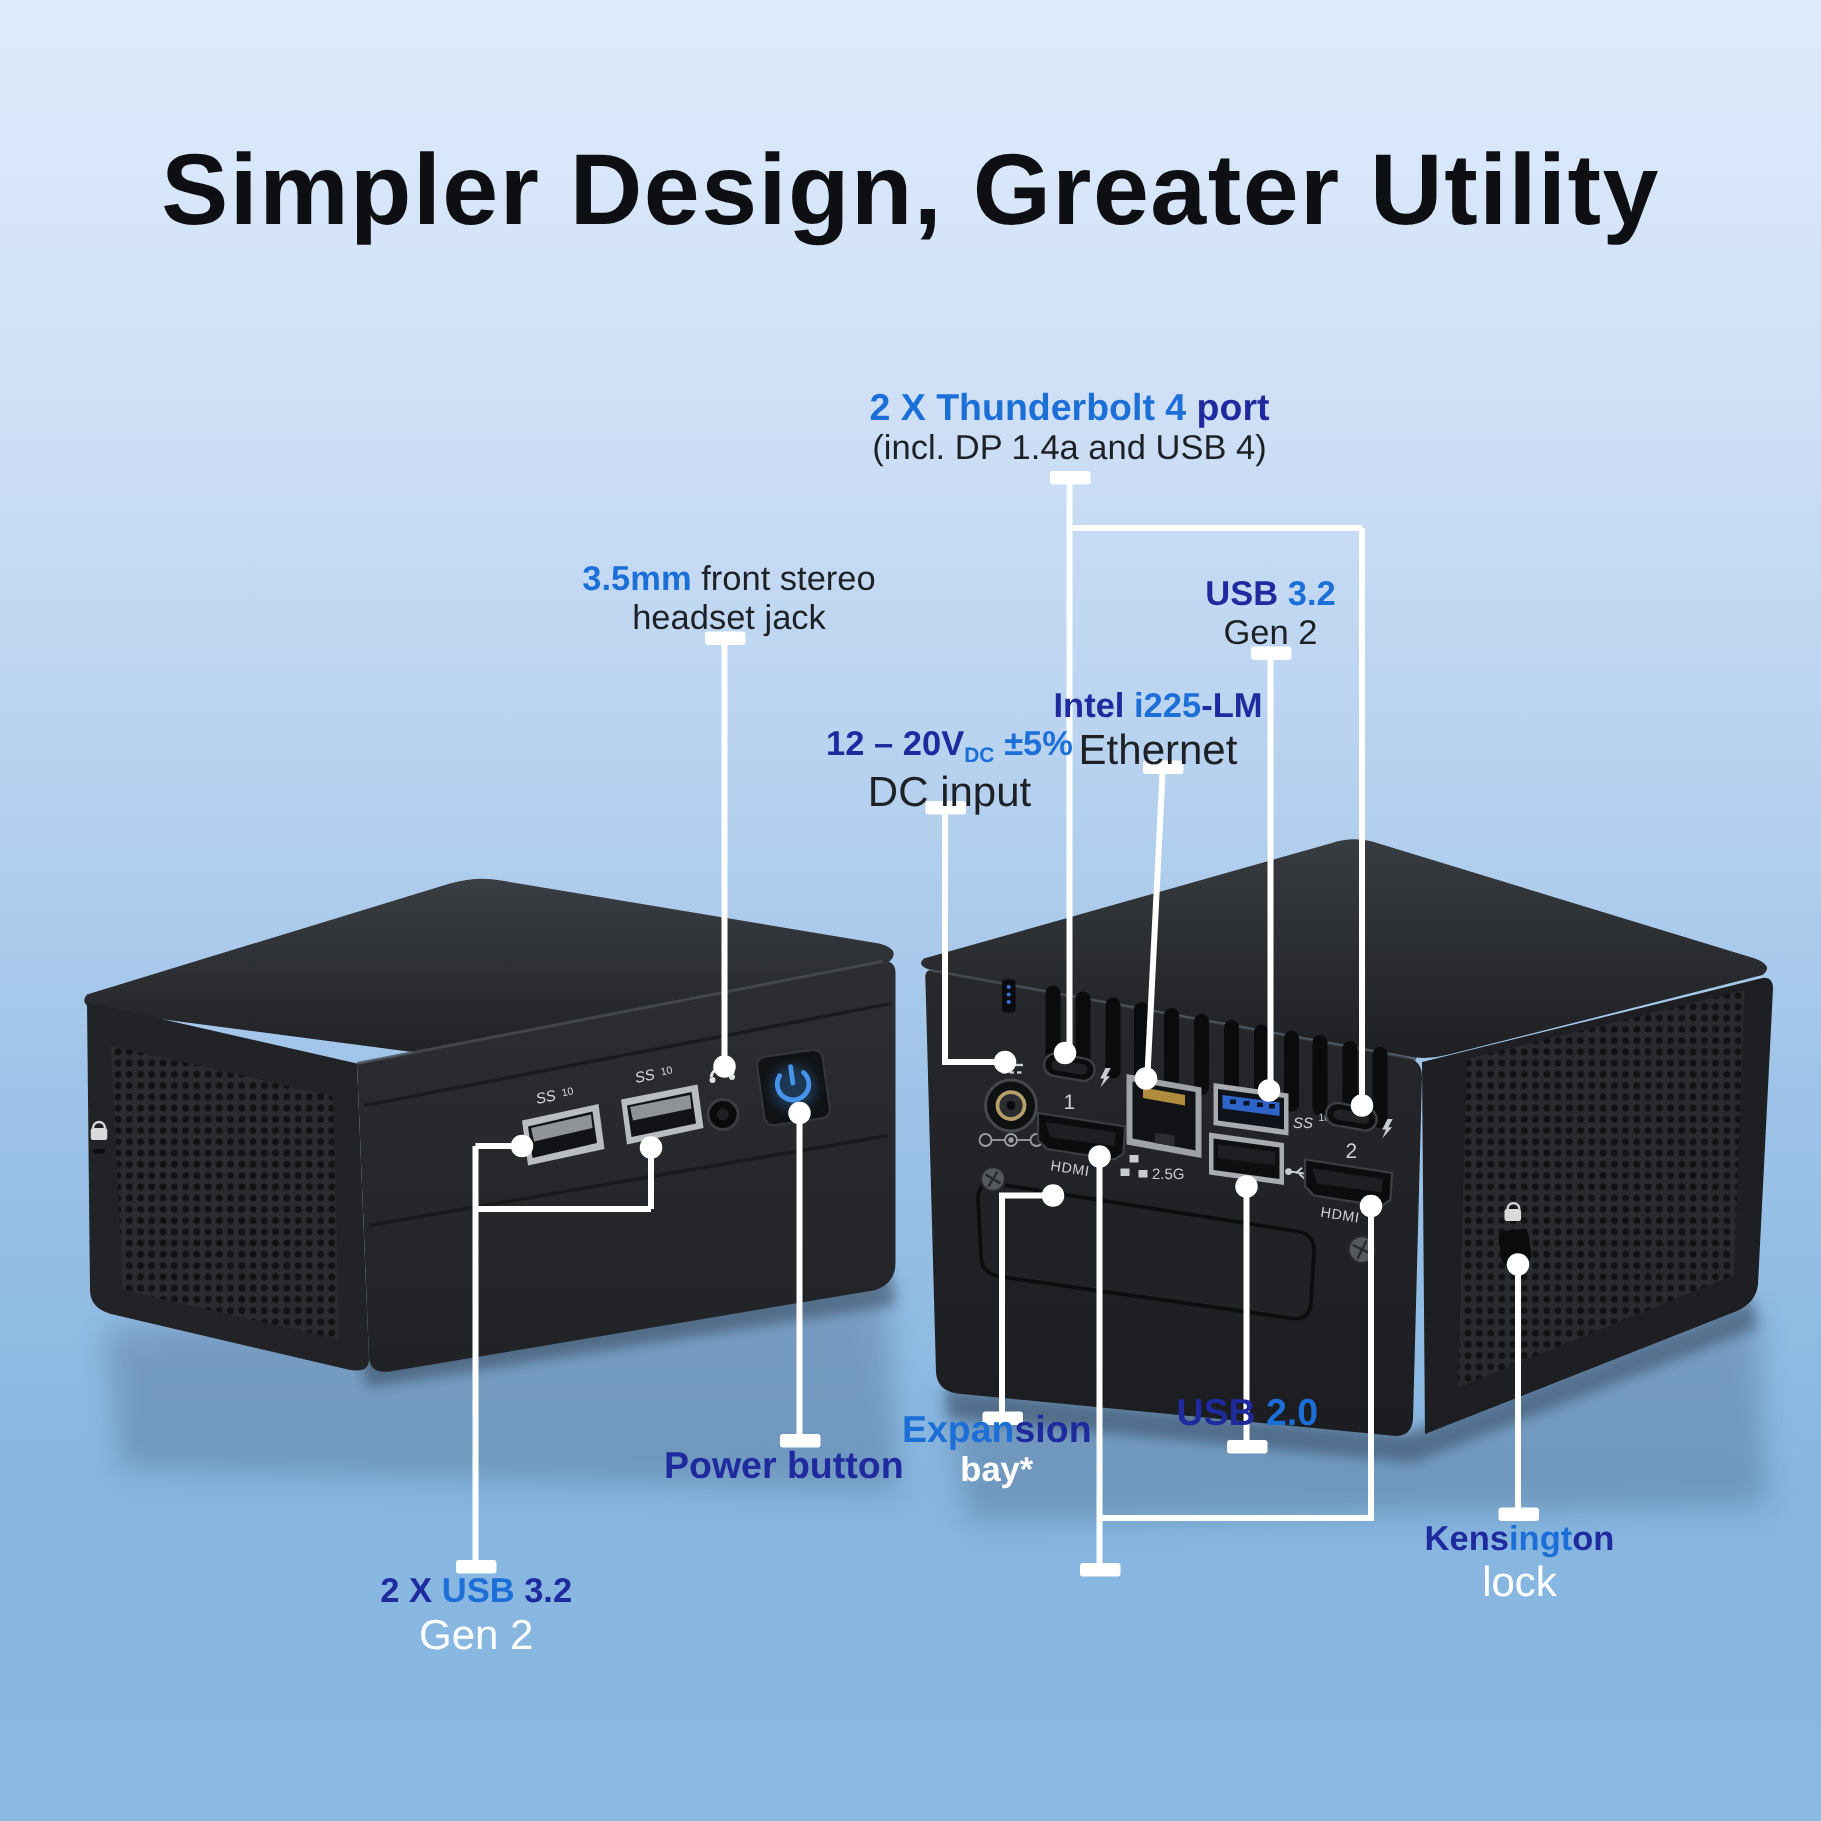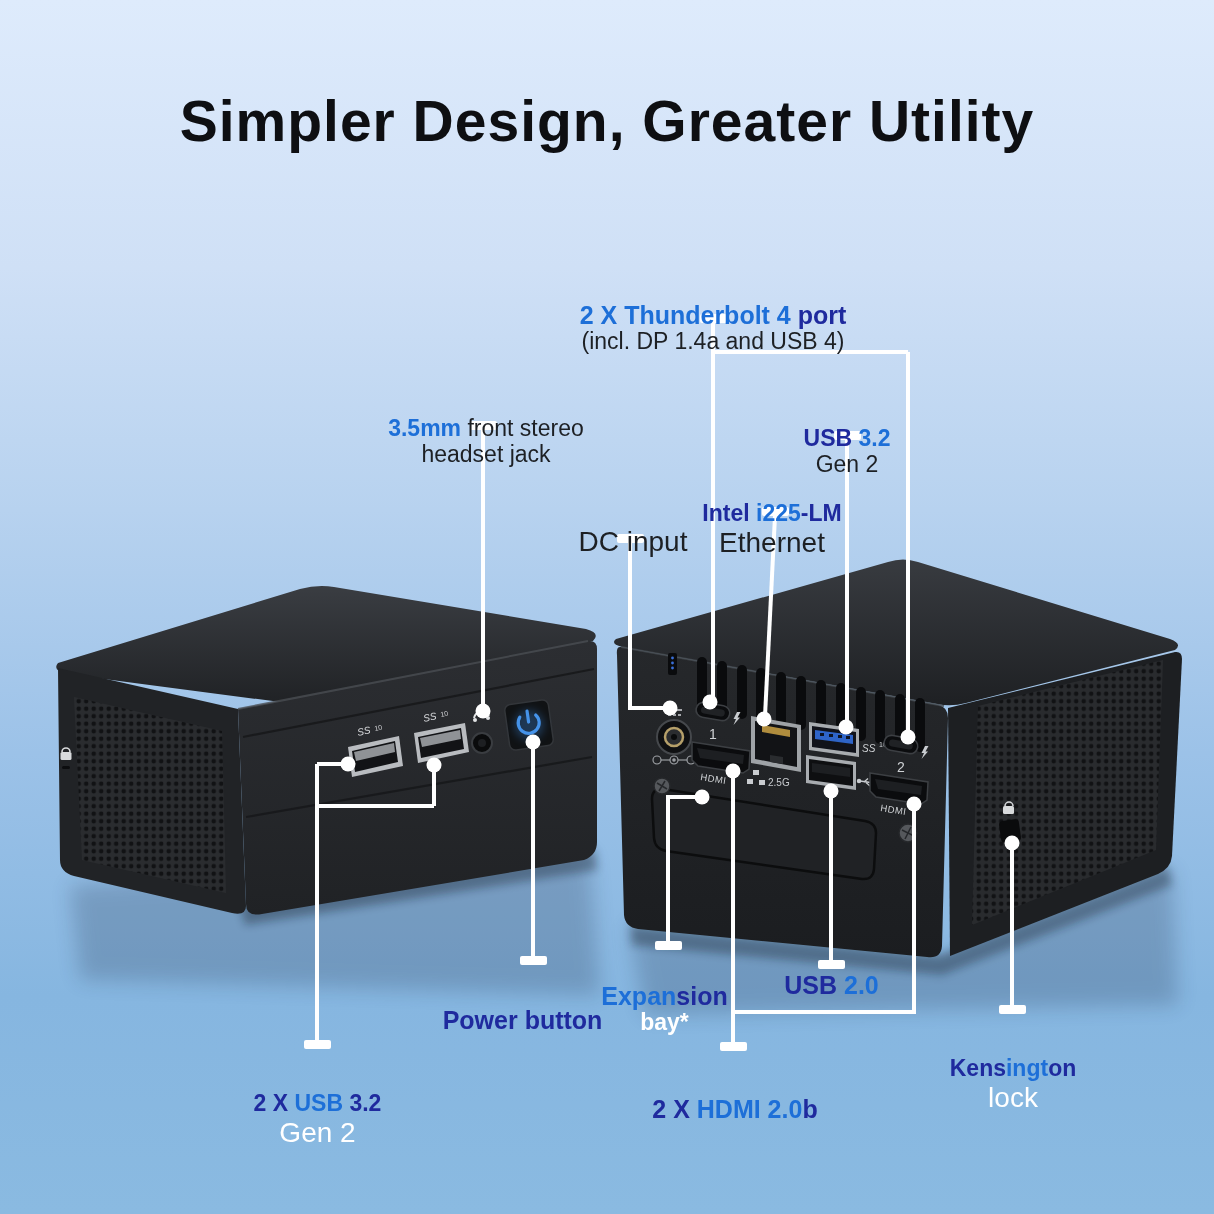--- a/index.html
+++ b/index.html
@@ -3,24 +3,24 @@
 <meta charset="utf-8">
 <style>
   html,body{margin:0;padding:0;}
   #stage{
     position:relative;width:1214px;height:1214px;overflow:hidden;
     background:linear-gradient(180deg,#deebfc 0%,#cfe0f6 22%,#b7d2ef 42%,#9cc2e8 62%,#86b6e0 82%,#8abae1 100%);
     font-family:"Liberation Sans",sans-serif;
   }
   .title{
     position:absolute;left:0;top:88px;width:100%;text-align:center;
-    font-size:57px;font-weight:bold;color:#0e0f12;letter-spacing:1px;
+    font-size:67px;font-weight:bold;color:#0e0f12;letter-spacing:1px;
   }
   svg{position:absolute;left:0;top:0;}
-  .lbl{position:absolute;text-align:center;line-height:1.12;white-space:nowrap;margin-top:43px;}
+  .lbl{position:absolute;text-align:center;line-height:1.12;white-space:nowrap;}
   .l1{font-size:25px;font-weight:bold;}
   .l1s{font-size:23px;font-weight:bold;}
   .l2{font-size:23px;}
   .l2b{font-size:28px;}
   .c-blue{color:#1d6fd8;}
   .c-navy{color:#1f2a9e;}
   .c-dark{color:#1d2024;}
   .c-white{color:#ffffff;}
   .subsc{font-size:14px;vertical-align:-5px;font-weight:bold;}
   .ln{display:block;}
@@ -320,20 +320,21 @@
     <span class="ln l1s"><span class="c-navy">USB</span><span class="c-blue"> 3.2</span></span>
     <span class="ln l2 c-dark">Gen 2</span>
   </div>
 
   <div class="lbl" style="left:672px;top:458px;width:200px;">
     <span class="ln l1s"><span class="c-navy">Intel </span><span class="c-blue">i225</span><span class="c-navy">-LM</span></span>
     <span class="ln l2b c-dark">Ethernet</span>
   </div>
 
   <div class="lbl" style="left:528px;top:483px;width:210px;">
+    <span class="ln l1s"><span class="c-navy">12 – 20V</span><span class="subsc c-blue">DC</span><span class="c-blue"> ±5%</span></span>
     <span class="ln l2b c-dark">DC input</span>
   </div>
 
   <div class="lbl" style="left:420px;top:963px;width:205px;text-align:center;">
     <span class="ln l1"><span class="c-navy">Power </span><span class="c-navy">button</span></span>
   </div>
 
   <div class="lbl" style="left:587px;top:939px;width:155px;">
     <span class="ln l1"><span class="c-blue">Expan</span><span class="c-navy">sion</span></span>
     <span class="ln l1s c-white">bay*</span>
@@ -341,22 +342,19 @@
 
   <div class="lbl" style="left:744px;top:928px;width:175px;">
     <span class="ln l1"><span class="c-navy">USB </span><span class="c-blue">2.0</span></span>
   </div>
 
   <div class="lbl" style="left:215px;top:1048px;width:205px;">
     <span class="ln l1s"><span class="c-navy">2 X </span><span class="c-blue">USB</span><span class="c-navy"> 3.2</span></span>
     <span class="ln l2b c-white">Gen 2</span>
   </div>
 
-  <div class="lbl" style="left:610px;top:1052px;width:250px;">
-    <span class="ln l1"><span class="c-navy">2 X </span><span class="c-blue">HDMI 2.0</span><span class="c-navy">b</span></span>
-  </div>
 
   <div class="lbl" style="left:913px;top:1013px;width:200px;">
     <span class="ln l1s"><span class="c-navy">Kens</span><span class="c-blue">ingt</span><span class="c-navy">on</span></span>
     <span class="ln l2b c-white">lock</span>
   </div>
 
 </div>
 
 </body></html>

